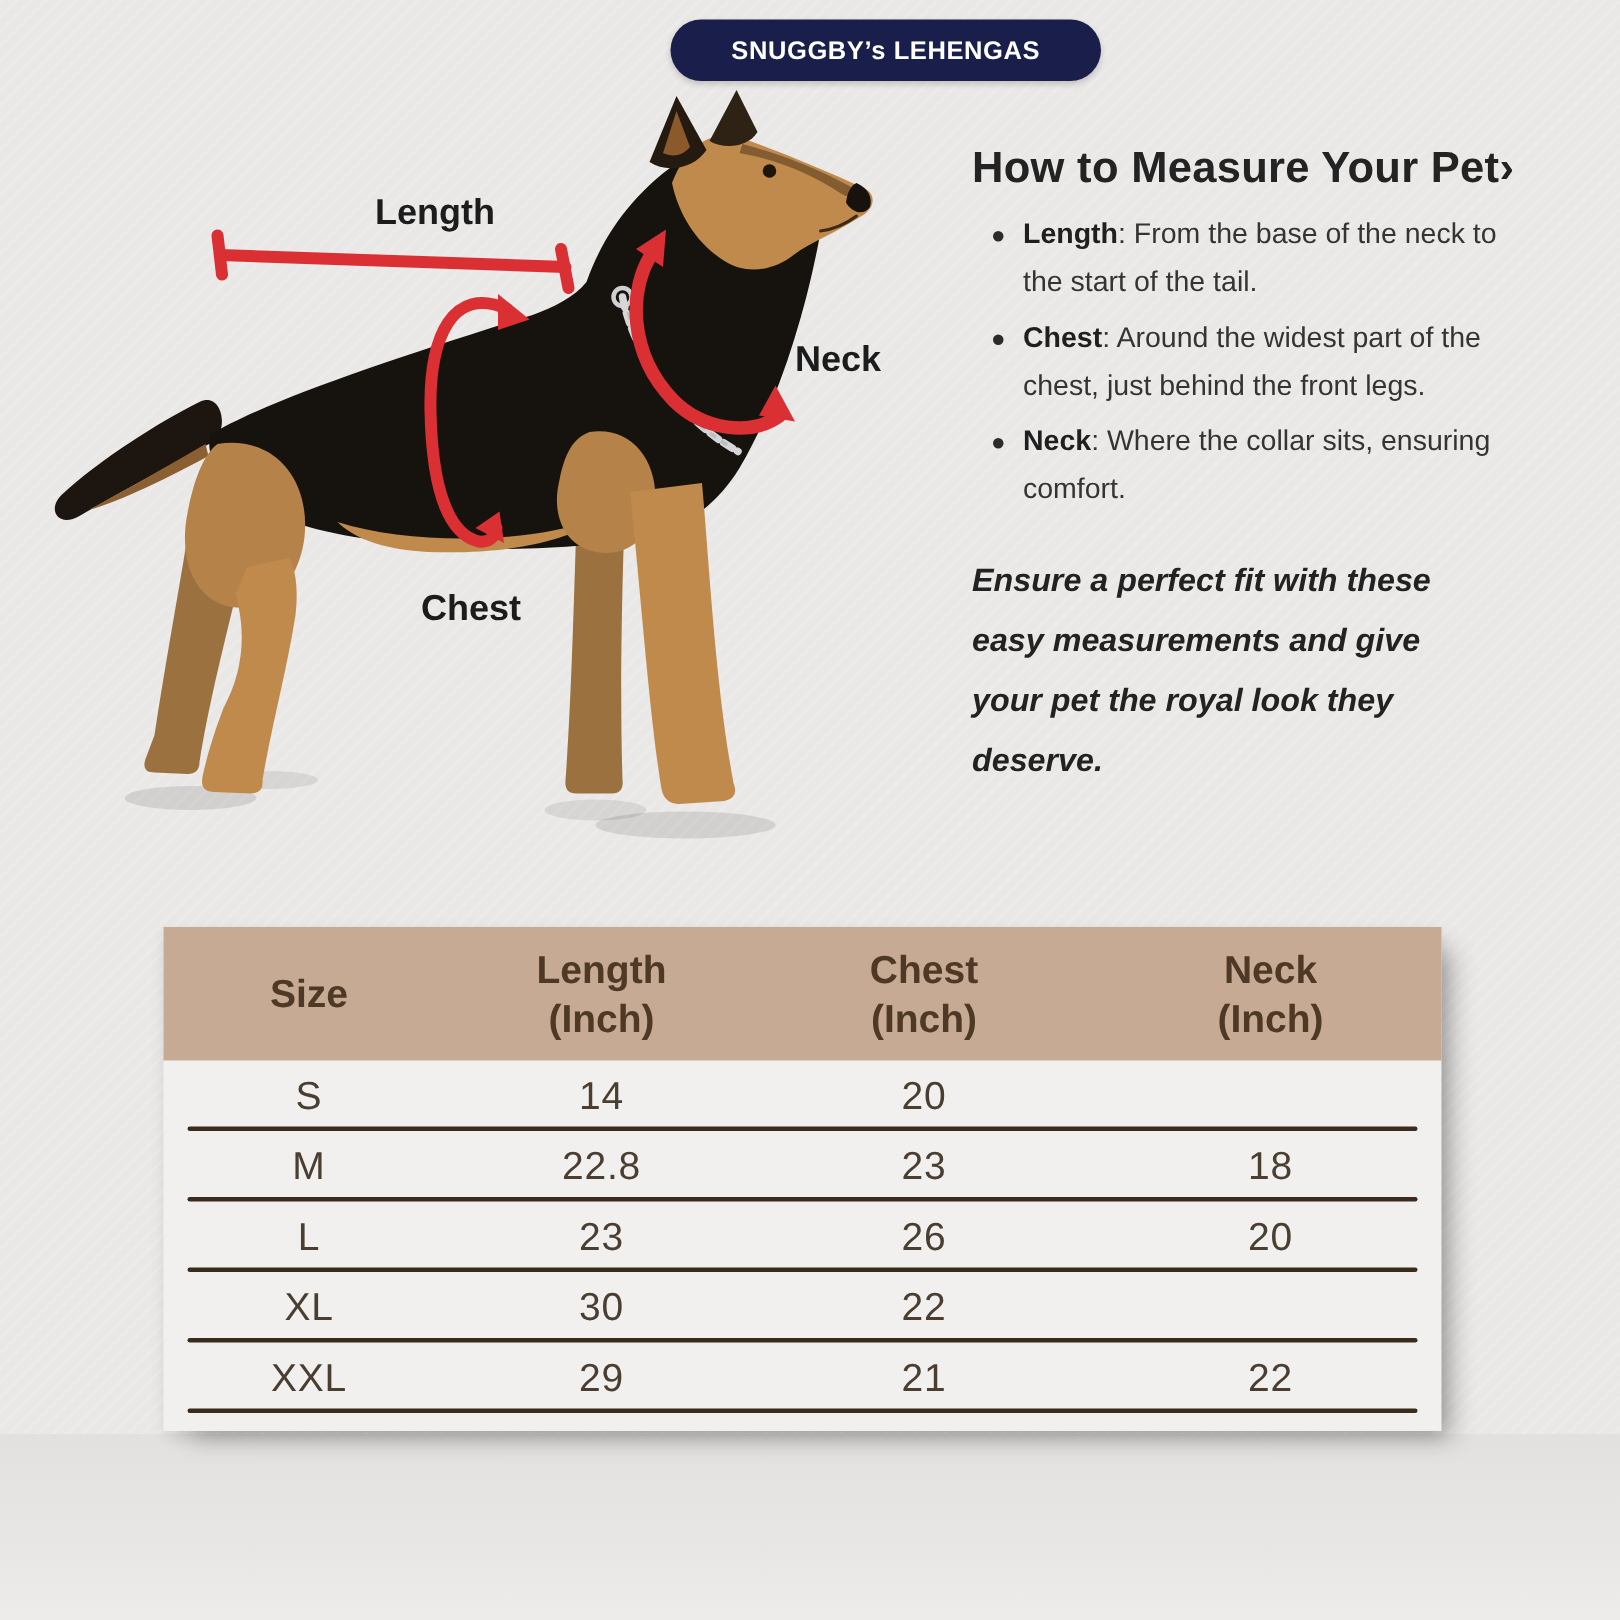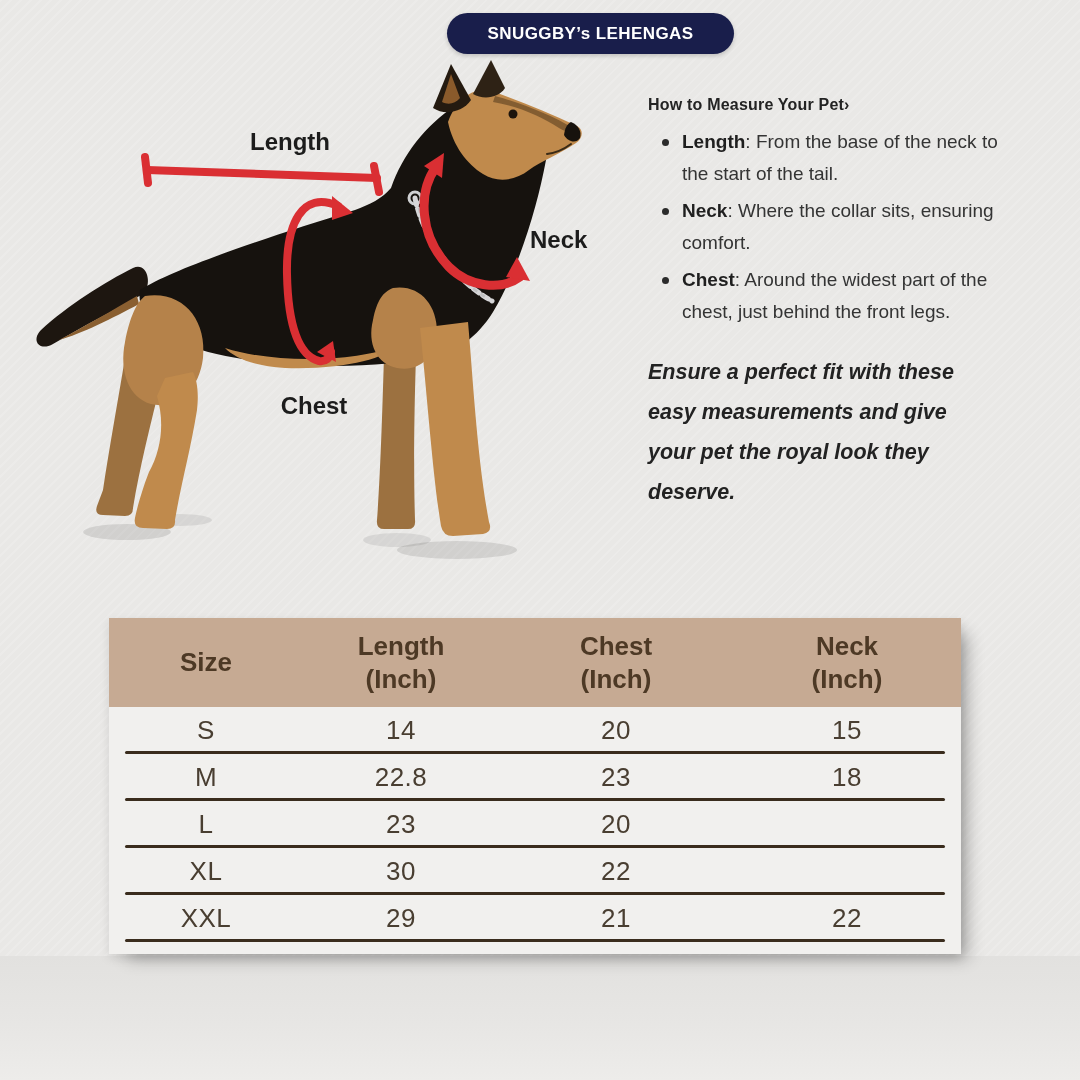--- a/index.html
+++ b/index.html
@@ -31,21 +31,21 @@
   .annot-svg{position:absolute;left:0;top:0;width:1080px;height:1080px;pointer-events:none;}
   .diagram-label{
     position:absolute;font-size:24px;font-weight:bold;color:#1c1c1c;
   }
   .label-length{left:200px;top:128px;width:180px;text-align:center;}
   .label-neck{left:530px;top:226px;}
   .label-chest{left:254px;top:392px;width:120px;text-align:center;}
   
   .howto{position:absolute;left:648px;top:96px;width:372px;}
   .howto h2{
-    margin:0 0 12px 0;font-size:16px;font-weight:bold;color:#232323;letter-spacing:.2px;
+    margin:0 0 12px 0;font-size:29px;font-weight:bold;color:#232323;letter-spacing:.2px;
   }
   .howto ul{list-style:none;margin:0;padding:0;}
   .howto li{
     position:relative;padding-left:34px;margin-bottom:5px;
     font-size:19px;line-height:32px;color:#343434;width:342px;
   }
   .howto li::before{
     content:"";position:absolute;left:14px;top:13px;width:7px;height:7px;
     border-radius:50%;background:#2b2b2b;
   }
@@ -153,22 +153,22 @@
   </svg>
 
   <div class="diagram-label label-length">Length</div>
   <div class="diagram-label label-neck">Neck</div>
   <div class="diagram-label label-chest">Chest</div>
 
   <div class="howto">
     <h2>How to Measure Your Pet›</h2>
     <ul>
       <li><b>Length</b><span>: From the base of the neck to the start of the tail.</span></li>
+      <li><b>Chest</b><span>: Around the widest part of the chest, just behind the front legs.</span></li>
       <li><b>Neck</b><span>: Where the collar sits, ensuring comfort.</span></li>
-      <li><b>Chest</b><span>: Around the widest part of the chest, just behind the front legs.</span></li>
     </ul>
     <p class="note">Ensure a perfect fit with these easy measurements and give your pet the royal look they deserve.</p>
   </div>
 
   <div class="table-panel">
     <div class="thead">
       <div class="cell">
         <span>Size</span>
         <span></span>
       </div>
@@ -183,31 +183,31 @@
       <div class="cell">
         <span>Neck</span>
         <span>(Inch)</span>
       </div>
     </div>
 
     <div class="trow">
       <div class="cell">S</div>
       <div class="cell">14</div>
       <div class="cell">20</div>
-      <div class="cell">15</div>
     </div>
     <div class="trow">
       <div class="cell">M</div>
       <div class="cell">22.8</div>
       <div class="cell">23</div>
       <div class="cell">18</div>
     </div>
     <div class="trow">
       <div class="cell">L</div>
       <div class="cell">23</div>
+      <div class="cell">26</div>
       <div class="cell">20</div>
     </div>
     <div class="trow">
       <div class="cell">XL</div>
       <div class="cell">30</div>
       <div class="cell">22</div>
     </div>
     <div class="trow">
       <div class="cell">XXL</div>
       <div class="cell">29</div>

